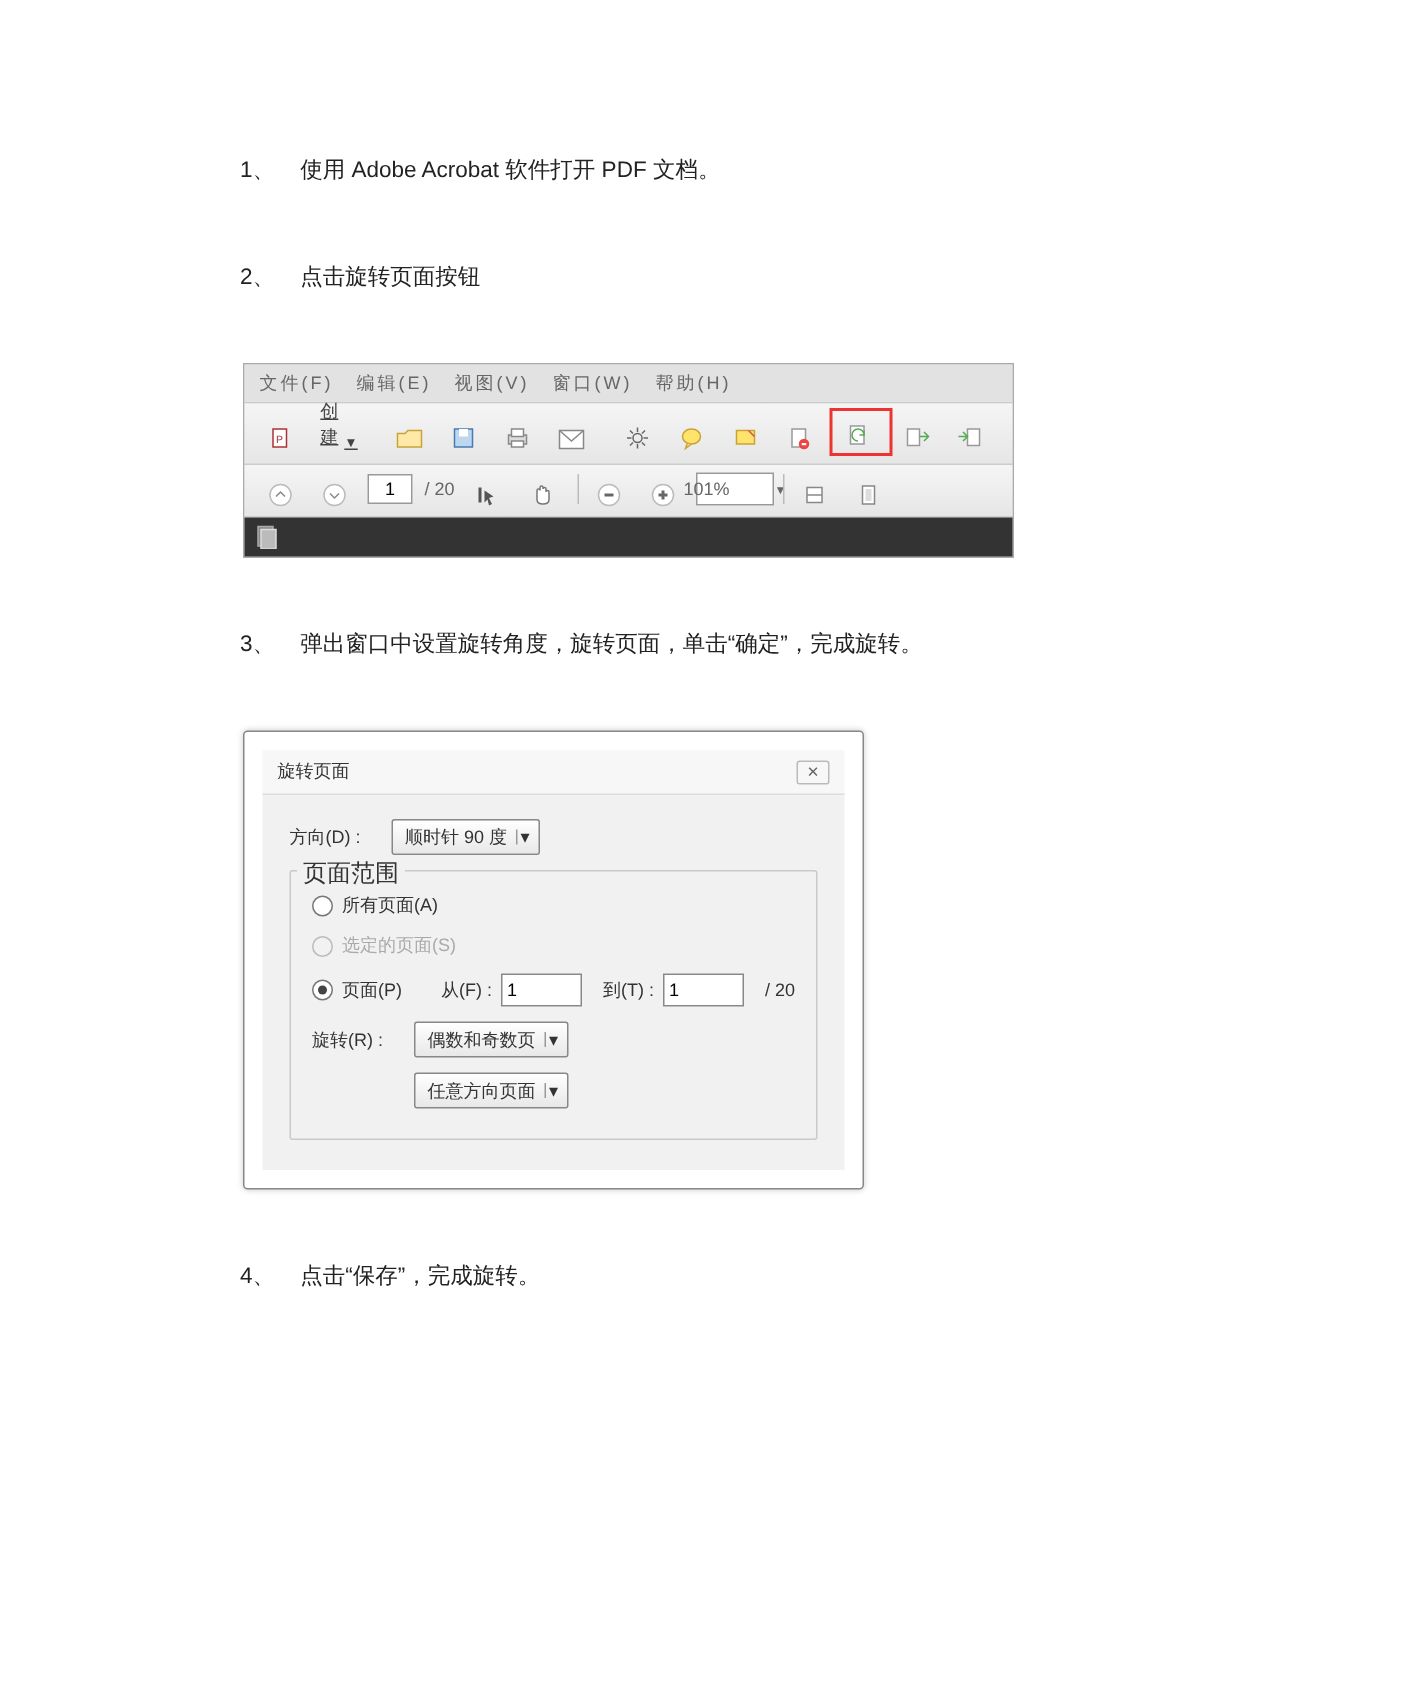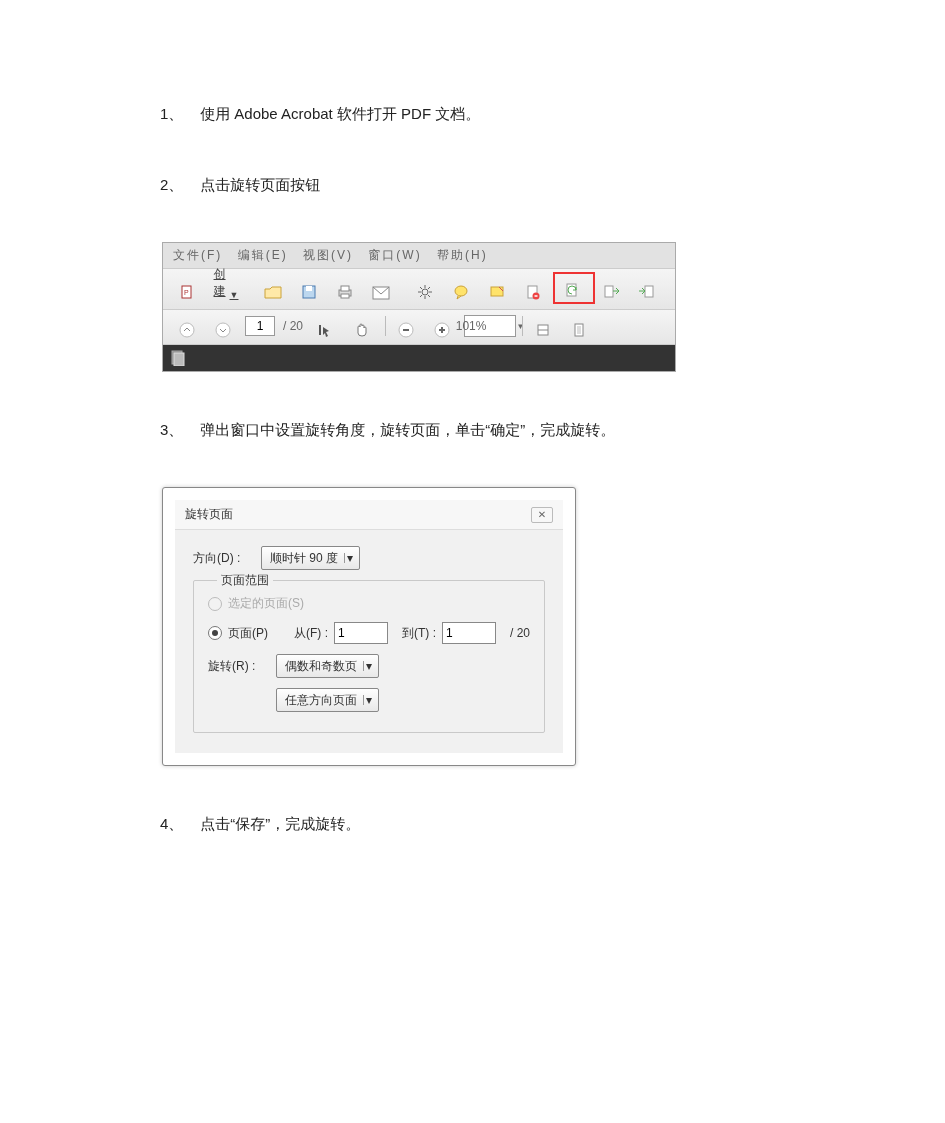--- a/index.html
+++ b/index.html
@@ -24,21 +24,21 @@
 
   .dialog { width:388px; margin:0 0 44px 2px; border:1px solid #888; border-radius:3px; padding:12px; background:#fff; box-shadow:0 0 4px rgba(0,0,0,0.2); font-size:12px; color:#333; }
   .dlg-title { background:#f7f7f7; padding:6px 10px; display:flex; justify-content:space-between; align-items:center; border-bottom:1px solid #ddd; }
   .dlg-close { width:20px; height:14px; border:1px solid #bbb; border-radius:2px; display:flex; align-items:center; justify-content:center; font-size:10px; color:#666; }
   .dlg-body { padding:16px 18px 10px 18px; background:#f1f1f1; }
   .row { margin-bottom:10px; display:flex; align-items:center; }
   .lbl { margin-right:12px; min-width:56px; }
   .dropdown { display:inline-flex; align-items:center; height:22px; border:1px solid #888; border-radius:2px; background:linear-gradient(#fff,#e8e8e8); padding:0 4px 0 8px; font-size:12px; color:#333; }
   .dropdown .arrow { width:10px; height:10px; margin-left:6px; border-left:1px solid #999; display:flex; align-items:center; justify-content:center; }
   .groupbox { border:1px solid #c9c9c9; border-radius:2px; padding:14px 14px 10px 14px; margin-bottom:10px; position:relative; }
-  .groupbox .legend { position:absolute; top:-9px; left:23px; background:#f1f1f1; padding:0 4px; font-size:12px; }
+  .groupbox .legend { position:absolute; top:-9px; left:4px; background:#f1f1f1; padding:0 4px; font-size:16px; }
   .radio { width:12px; height:12px; border:1px solid #777; border-radius:50%; display:inline-flex; align-items:center; justify-content:center; margin-right:6px; background:#fff; }
   .radio.sel::after { content:""; width:6px; height:6px; border-radius:50%; background:#444; }
   .radio.disabled { border-color:#bbb; background:#f2f2f2; }
   .disabledtxt { color:#aaa; }
   .numinput { width:46px; height:18px; border:1px solid #888; background:#fff; font-size:12px; padding:1px 3px; }
   .subrow { margin-left:56px; margin-top:10px;text-align:right; }
   .dlg-buttons { display:flex; justify-content:flex-end; padding:8px 12px 12px 12px; background:#f1f1f1; }
   .dlg-btn { min-width:64px; height:24px; margin-left:10px; border:1px solid #888; border-radius:2px; background:linear-gradient(#fff,#e4e4e4); display:flex; align-items:center; justify-content:center; font-size:12px; color:#222; }
 </style>
 </head>
@@ -251,20 +251,24 @@
         <span class="dropdown">
           <span>顺时针 90 度</span>
           <span class="arrow">▾</span>
         </span>
       </div>
 
       <div class="groupbox">
         <span class="legend">页面范围</span>
 
         <div class="row">
+          <span class="radio"></span>
+          <span>所有页面(A)</span>
+        </div>
+        <div class="row">
           <span class="radio disabled"></span>
           <span class="disabledtxt">选定的页面(S)</span>
         </div>
         <div class="row">
           <span class="radio sel"></span>
           <span style="min-width:56px;">页面(P)</span>
           <span style="margin:0 6px 0 10px;">从(F) :</span>
           <input class="numinput" value="1" style="">
           <span style="margin:0 6px 0 14px;">到(T) :</span>
           <input class="numinput" value="1" style="">

